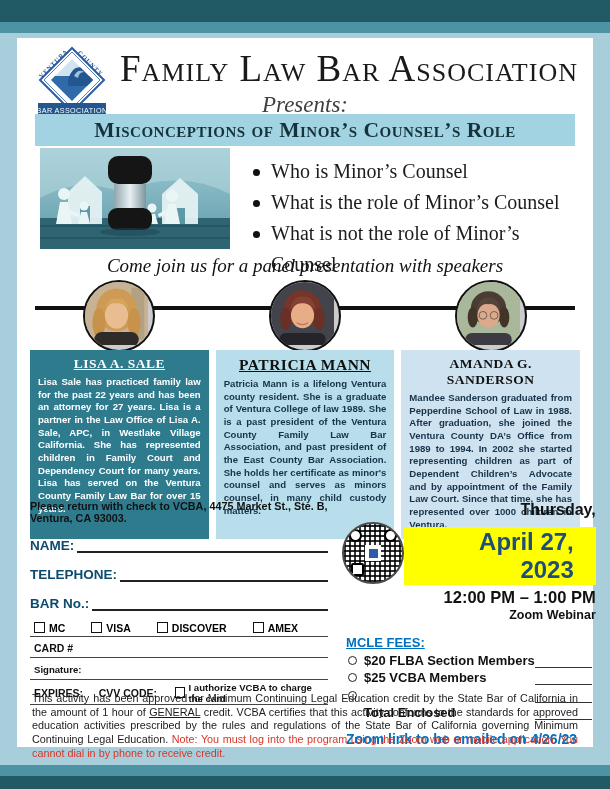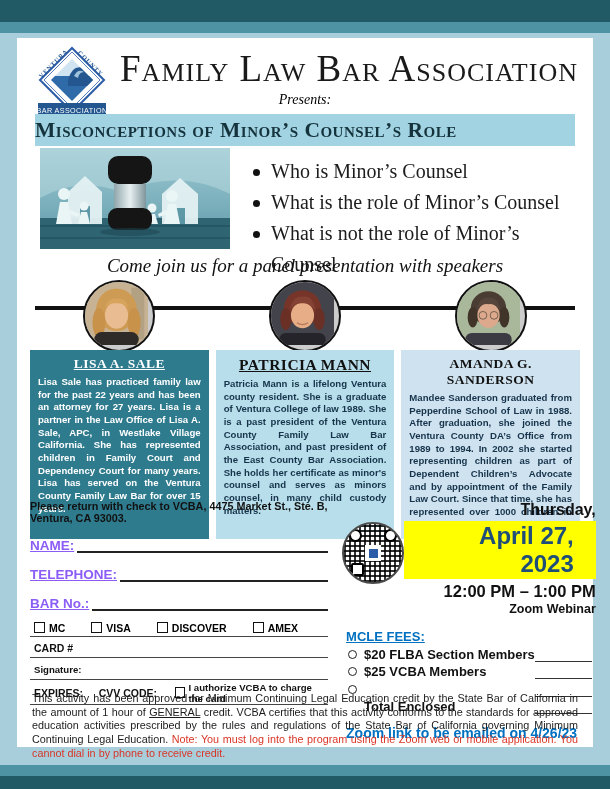--- a/index.html
+++ b/index.html
@@ -19,24 +19,24 @@
   .band-dark-bottom{top:776px;height:13px;background:var(--band-dark);}
 
   .card{position:absolute;left:17px;top:38px;width:576px;height:709px;background:#fff;}
 
   
   .logo{position:absolute;left:21px;top:8px;width:68px;height:74px;}
   .title-area{position:absolute;left:92px;right:4px;top:12px;text-align:center;}
   .flyer-title{font-family:"Liberation Serif",serif;font-variant:small-caps;font-size:37px;
                letter-spacing:1px;color:var(--ink);line-height:1.0;}
   .presents{position:absolute;left:0;right:0;top:54px;text-align:center;
-            font-family:"Liberation Serif",serif;font-style:italic;font-size:14px;color:#000000;}
+            font-family:"Liberation Serif",serif;font-style:italic;font-size:23px;color:#404040;}
 
   .banner{position:absolute;left:18px;right:18px;top:76px;height:32px;background:var(--banner-blue);
-          display:flex;align-items:center;justify-content:flex-start;}
+          display:flex;align-items:center;justify-content:center;}
   .banner-text{font-family:"Liberation Serif",serif;font-variant:small-caps;font-weight:600;
                font-size:21.5px;letter-spacing:.5px;color:#15333C;}
 
   
   .hero-img{position:absolute;left:23px;top:110px;width:190px;height:101px;}
   .bullets{position:absolute;left:232px;top:118px;right:4px;margin:0;padding:0;list-style:none;}
   .bullets li{font-family:"Liberation Serif",serif;font-size:20px;color:#1c1c1c;line-height:31px;
               position:relative;padding-left:22px;}
   .bullets li::before{content:"";position:absolute;left:4px;top:13px;width:7px;height:7px;
               border-radius:50%;background:#111;}
@@ -62,21 +62,21 @@
   .bio-1 h3{font-size:13.5px;letter-spacing:.5px;text-decoration:underline;color:#fff;}
   .bio-2 h3{font-size:15.5px;letter-spacing:.5px;text-decoration:underline;color:#111;}
   .bio-3 h3{font-size:13.5px;letter-spacing:.5px;color:#111;font-weight:600;}
   .bio p{margin:0;font-size:9.6px;font-weight:700;line-height:1.32;text-align:justify;}
 
   
   .form-row{position:absolute;left:13px;right:23px;top:462px;display:flex;}
   .form-left{width:302px;}
   .return-note{font-size:10.8px;font-weight:700;color:#111;}
   .fr{display:flex;align-items:flex-end;height:29px;}
-  .fr .lab{font-size:13.5px;font-weight:700;color:#8b5cf6;white-space:nowrap;text-decoration:underline;}
+  .fr .lab{font-size:13.5px;font-weight:700;color:#0c4a6e;white-space:nowrap;}
   .fill-line{flex:1;border-bottom:2px solid #222;height:14px;margin-left:3px;}
   .card-table{margin-top:8px;}
   .ct-row{border-bottom:1.4px solid #444;display:flex;align-items:center;padding:3px 4px 2px;}
   .cbx{width:9px;height:9px;border:1.5px solid #111;background:#fff;display:inline-block;}
   .cb-group{display:flex;align-items:flex-start;gap:4px;margin-right:26px;font-size:10.5px;font-weight:700;}
   .small-lab{font-size:10.5px;font-weight:700;color:#111;}
   .tiny-lab{font-size:9.6px;font-weight:700;color:#111;}
 
   .form-right{flex:1;margin-left:8px;}
   .event-row{display:flex;}
@@ -85,21 +85,21 @@
       background:
         repeating-linear-gradient(90deg, rgba(0,0,0,.8) 0 2px, transparent 2px 5px),
         repeating-linear-gradient(0deg, rgba(0,0,0,.8) 0 2px, #fff 2px 5px);}
   .finder{position:absolute;width:9px;height:9px;border:2.5px solid #000;border-radius:50%;background:#fff;}
   .f-tl{left:5px;top:5px;} .f-tr{right:5px;top:5px;} .f-bl{left:7px;bottom:6px;border-radius:2px;}
   .qr-center{position:absolute;left:21px;top:21px;width:16px;height:16px;background:#fff;
              display:flex;align-items:center;justify-content:center;}
   .qr-logo{width:9px;height:9px;background:#2A5CA8;}
   .date-block{flex:1;text-align:right;padding-top:1px;}
   .ev-day{font-size:16px;font-weight:700;color:#111;}
-  .ev-date{display:inline-block;margin-top:2px;padding:1px 22px;background:var(--highlight-yellow);
+  .ev-date{display:inline-block;margin-top:8px;padding:1px 22px;background:var(--highlight-yellow);
            color:var(--date-navy);font-size:24px;font-weight:700;}
   .ev-time{margin-top:3px;font-size:16.5px;font-weight:700;color:#111;}
   .ev-platform{margin-top:1px;font-size:12.5px;font-weight:700;color:#111;}
 
   .fees{margin-top:13px;padding-left:10px;}
   .fees-heading{font-size:13px;font-weight:700;color:var(--link-blue);text-decoration:underline;}
   .fee-row{display:flex;align-items:flex-end;height:17.5px;justify-content:flex-end;}
   .radio{width:7px;height:7px;border:1.4px solid #222;border-radius:50%;margin:0 7px 3px 2px;flex:none;}
   .fee-lab{font-size:13px;font-weight:700;color:#111;white-space:nowrap;}
   .fee-line{width:57px;border-bottom:1.6px solid #333;height:12px;margin-left:auto;margin-right:4px;}

